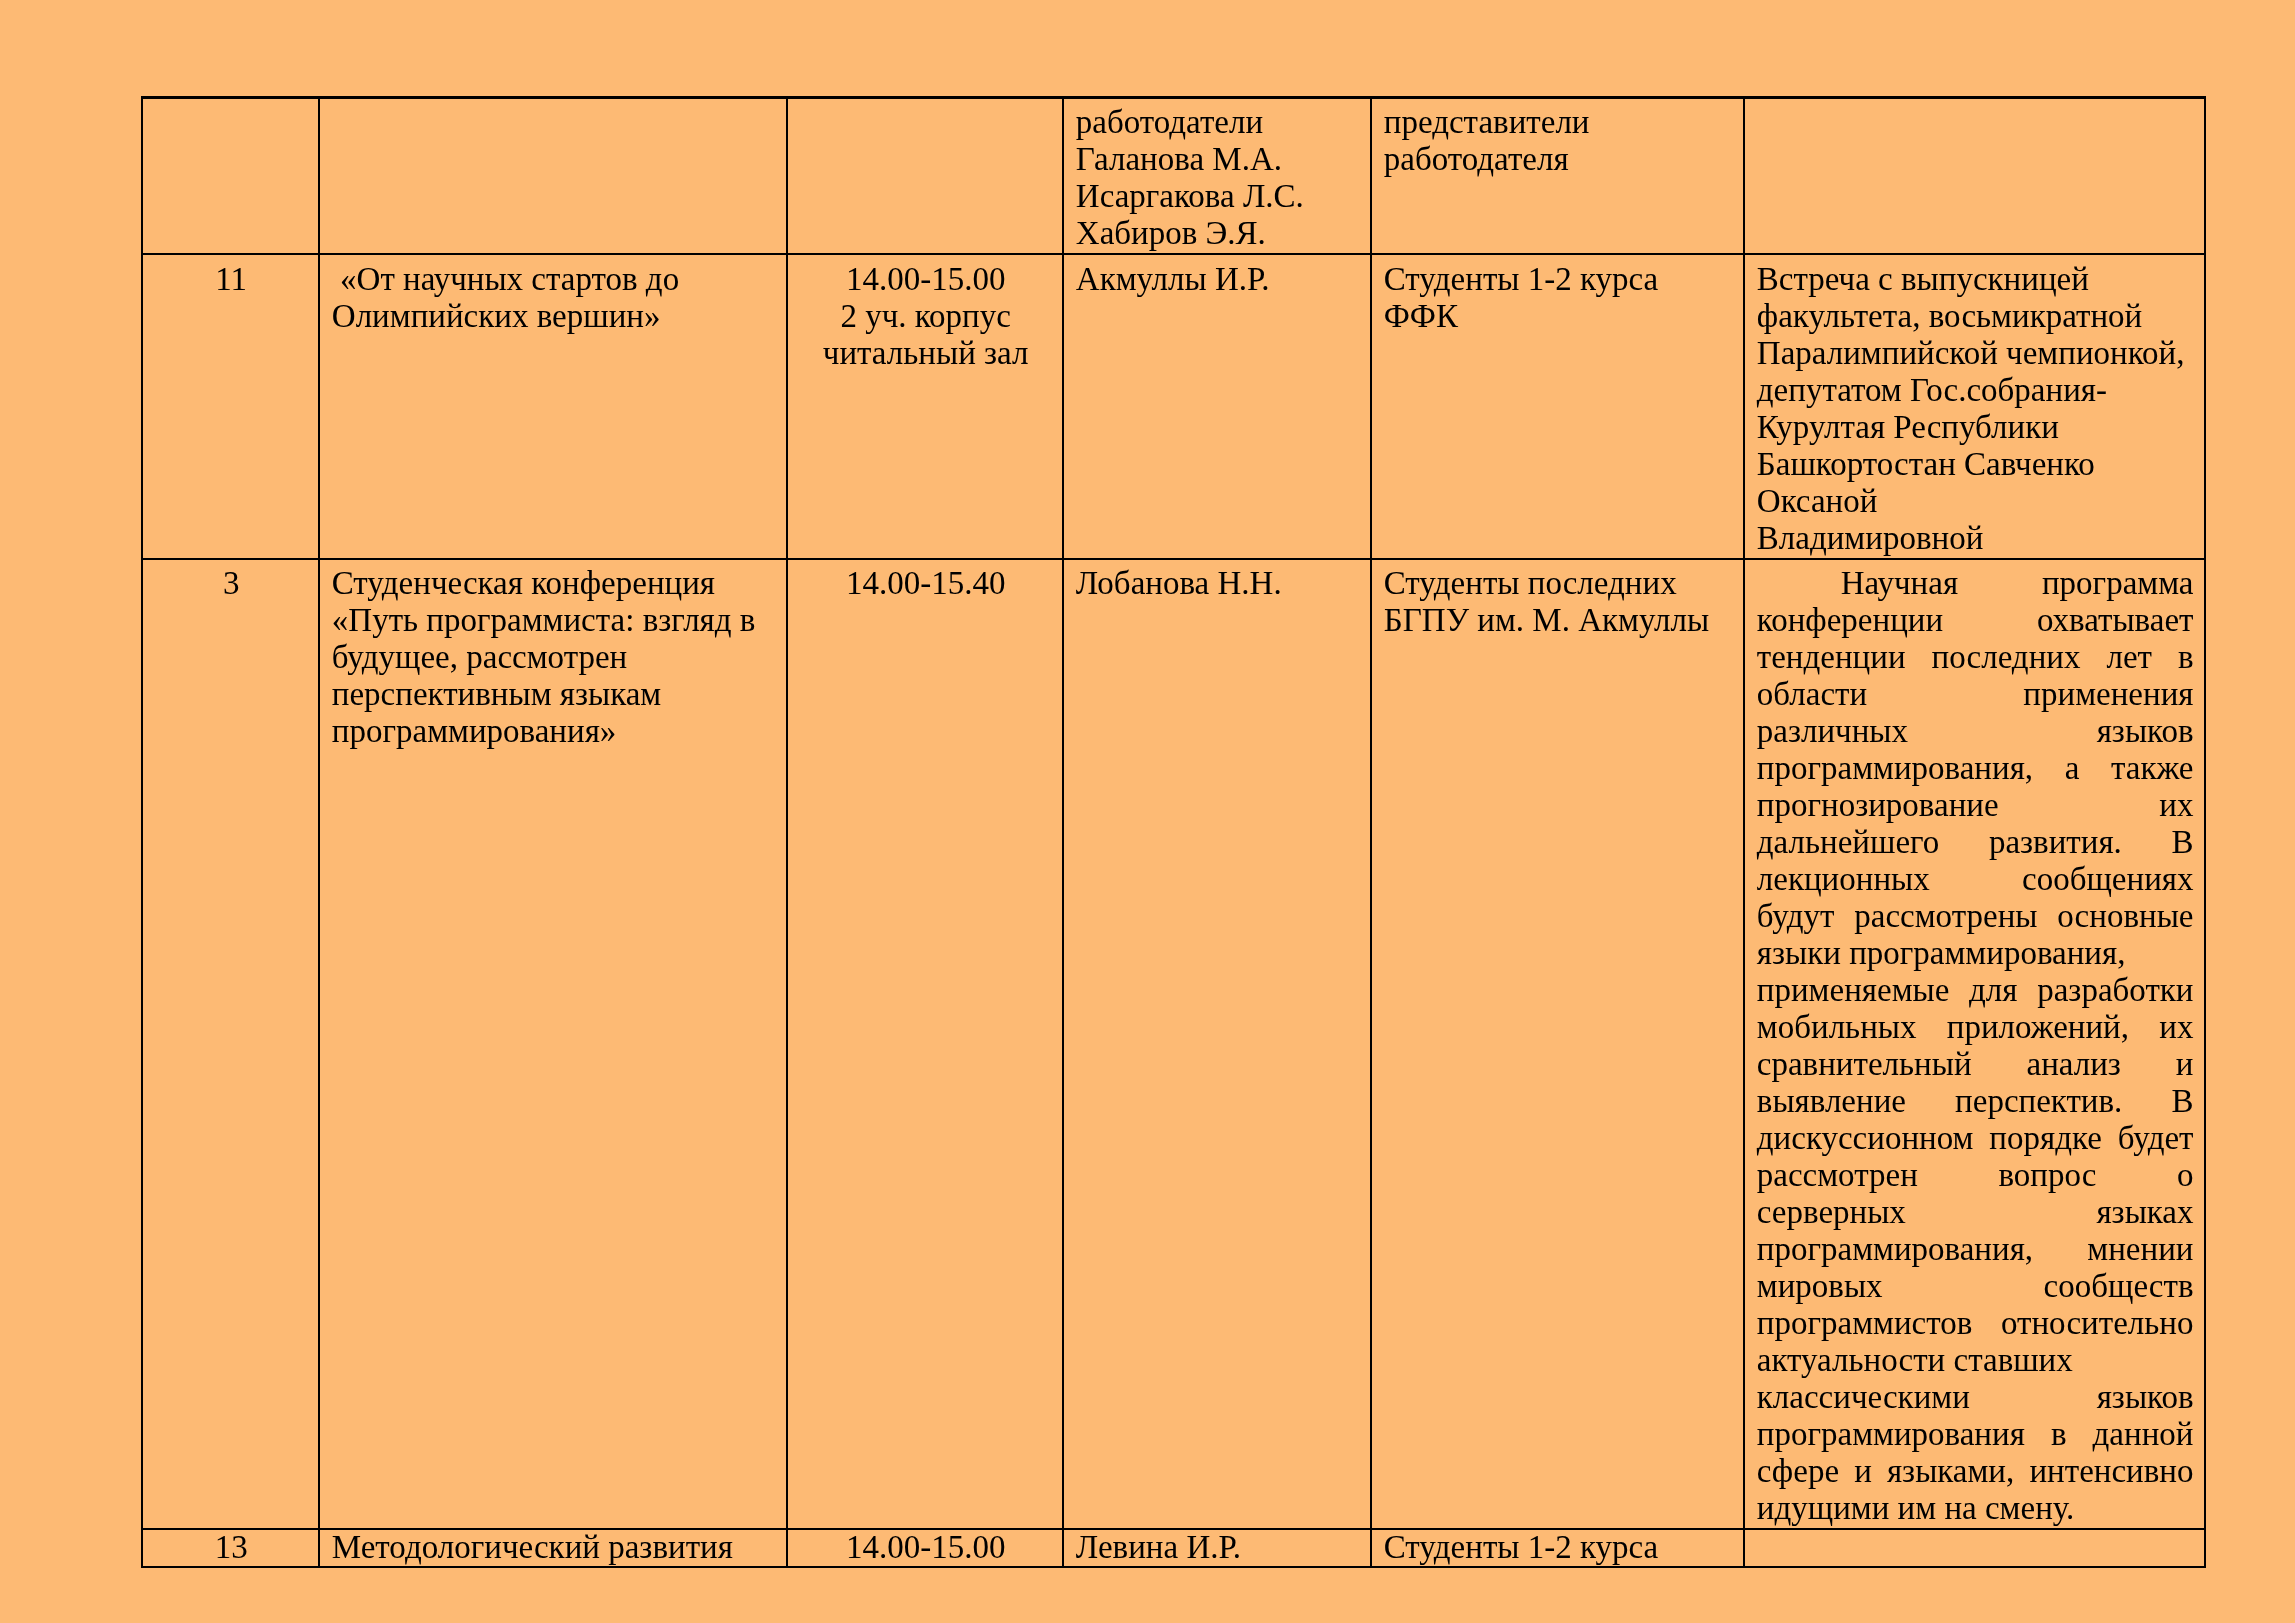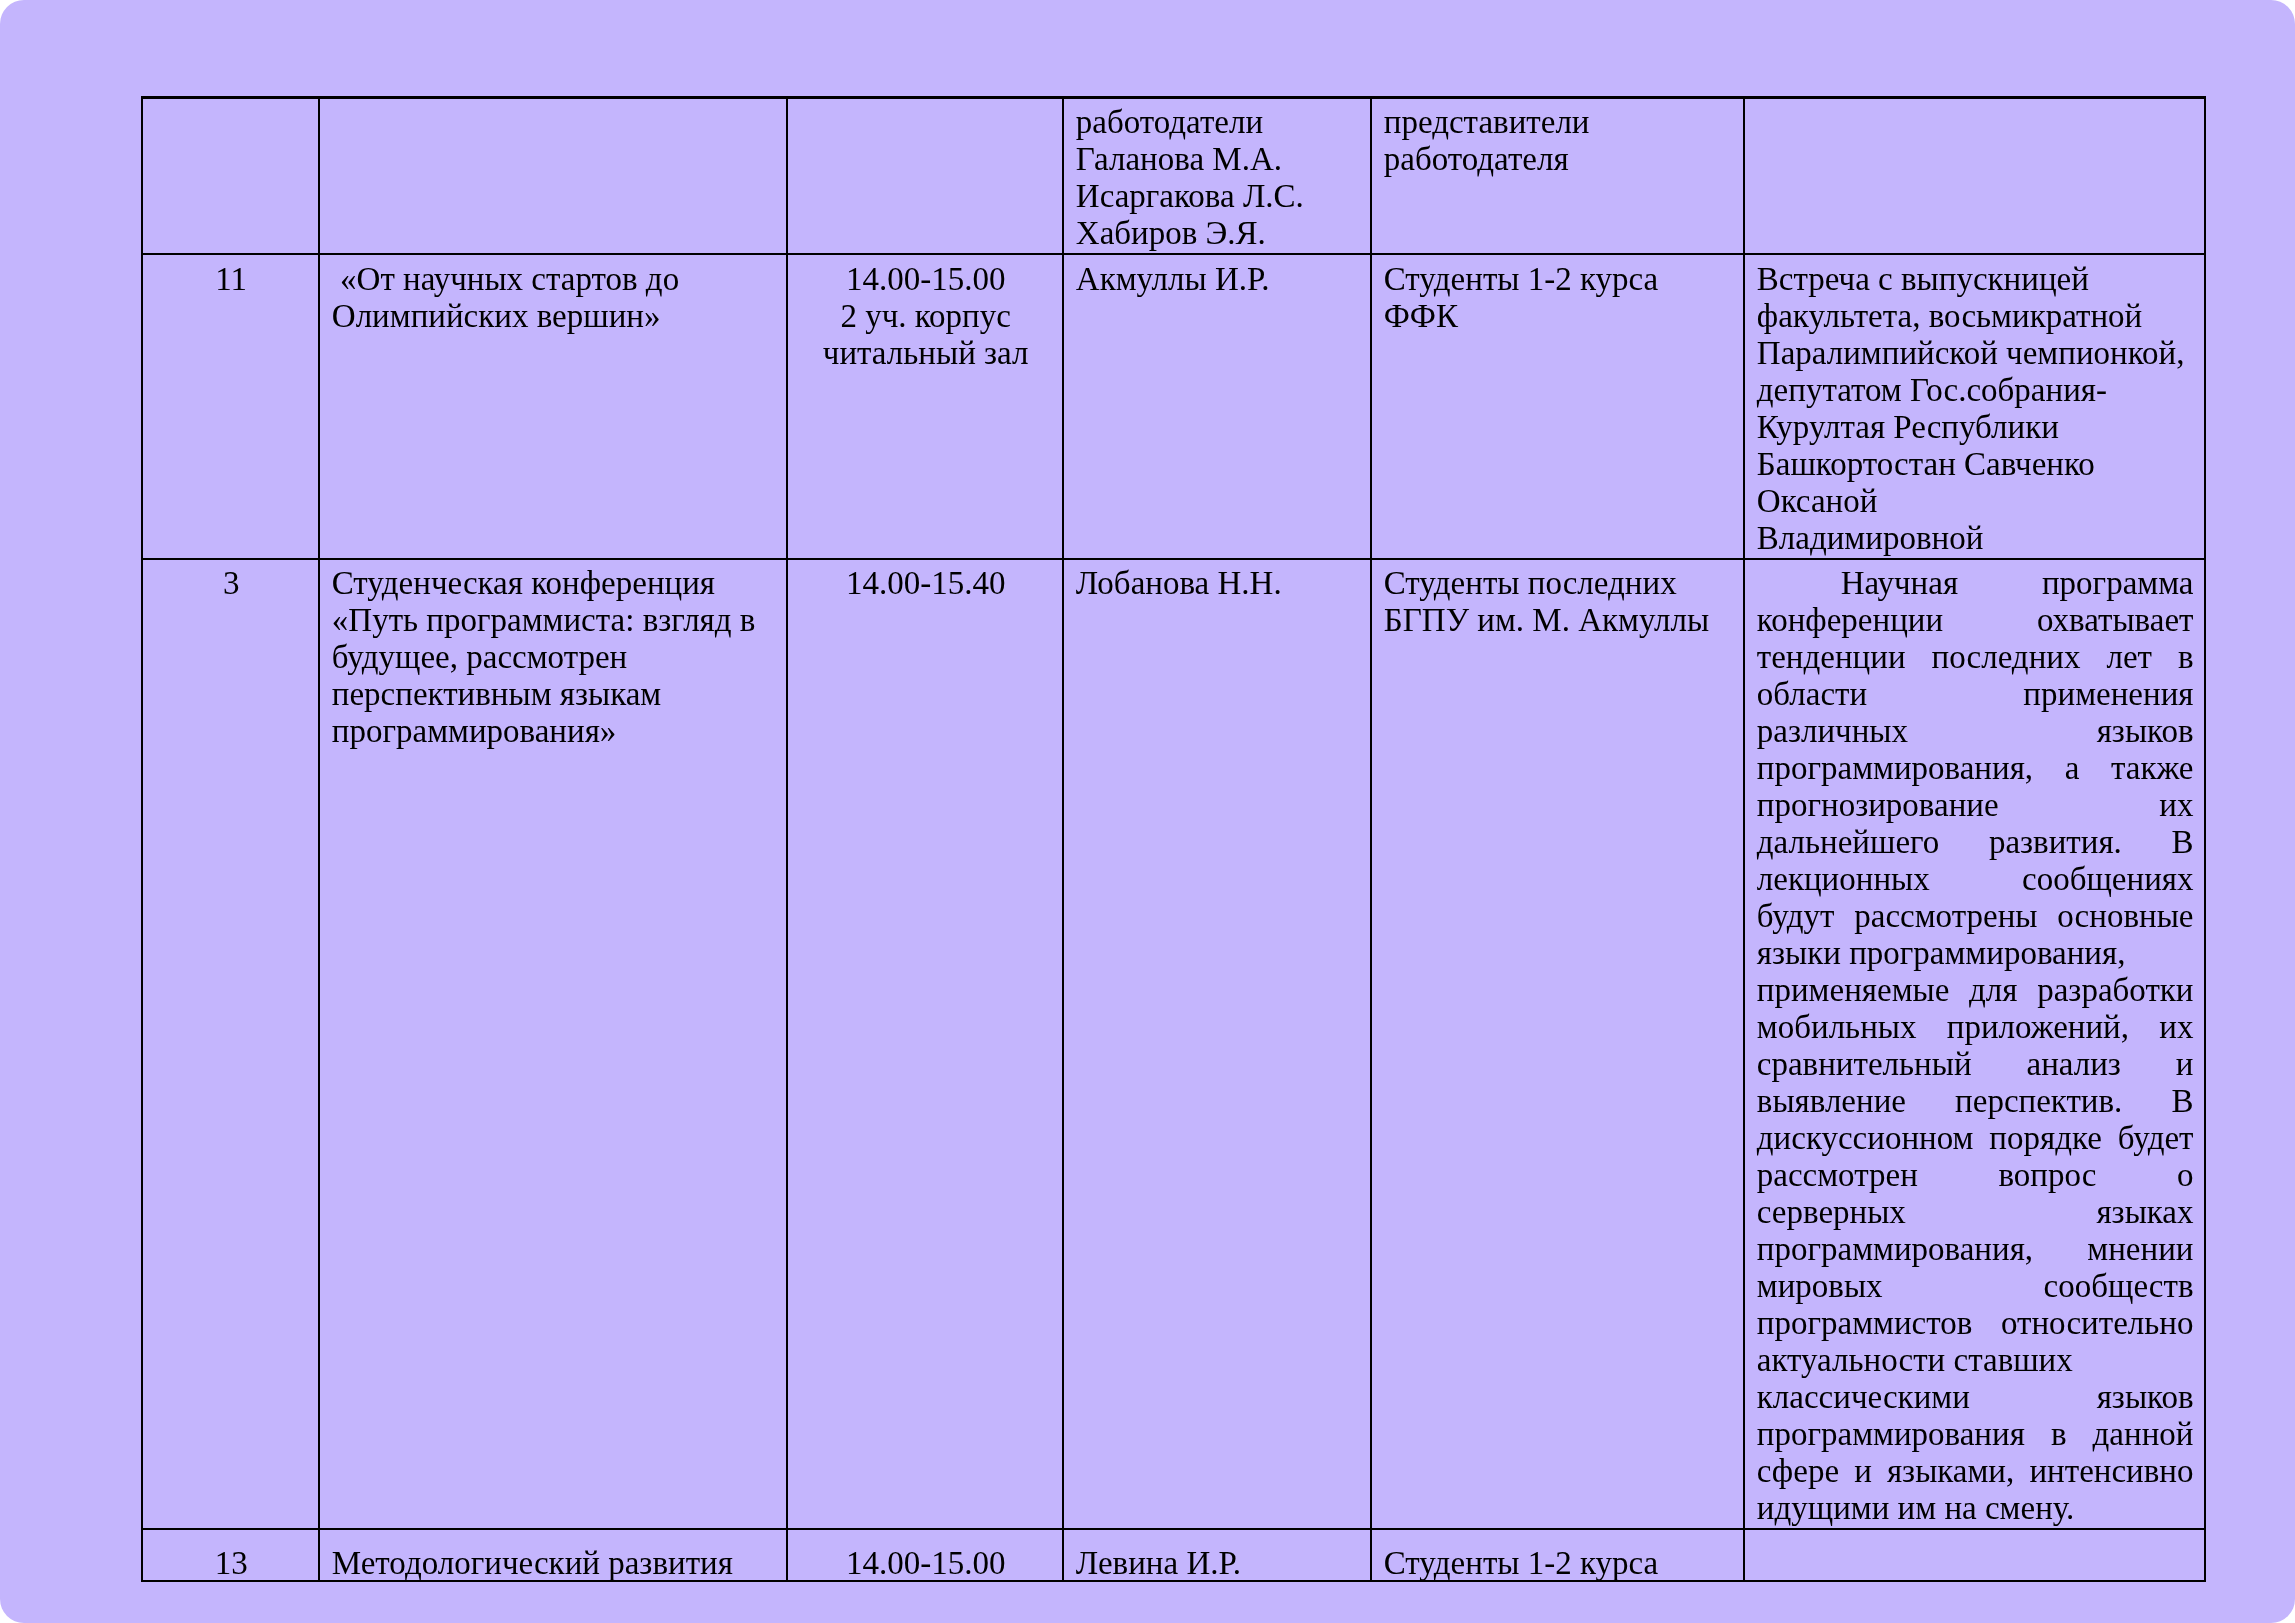--- a/index.html
+++ b/index.html
@@ -4,25 +4,24 @@
 <style>
   html, body {
     margin: 0;
     padding: 0;
     background: #ffffff;
   }
   .page {
     position: relative;
     width: 2295px;
     height: 1623px;
-    background: #c4b5fd;
+    background: #fdba74;
     color: #000000;
     font-family: "Liberation Serif", "DejaVu Serif", serif;
     overflow: hidden;
-    border-radius: 24px;
   }
   table.schedule {
     position: absolute;
     left: 141px;
     top: 96px;
     width: 2063px;
     border-collapse: collapse;
     table-layout: fixed;
   }
   .schedule td {
@@ -32,21 +31,21 @@
     font-size: 33px;
     line-height: 37px;
     white-space: pre-line;
     overflow-wrap: break-word;
   }
   tr.r0 td { border-top-width: 3.9px; }
   tr.r0  { height: 152px; }
   tr.r11 { height: 303px; }
   tr.r12 { height: 904px; }
   tr.r13 { height: 38px; }
-  tr.r13 td { padding-top: 16px; padding-bottom: 0; line-height: 34px; }
+  tr.r13 td { padding-top: 0; padding-bottom: 0; line-height: 34px; }
   .c-num  { text-align: center; margin-top: 9px; }
   .c-time { text-align: center; }
   .justify { text-align: justify; }
 </style>
 </head>
 <body>
 
 <div class="page">
   <table class="schedule">
     <colgroup>

